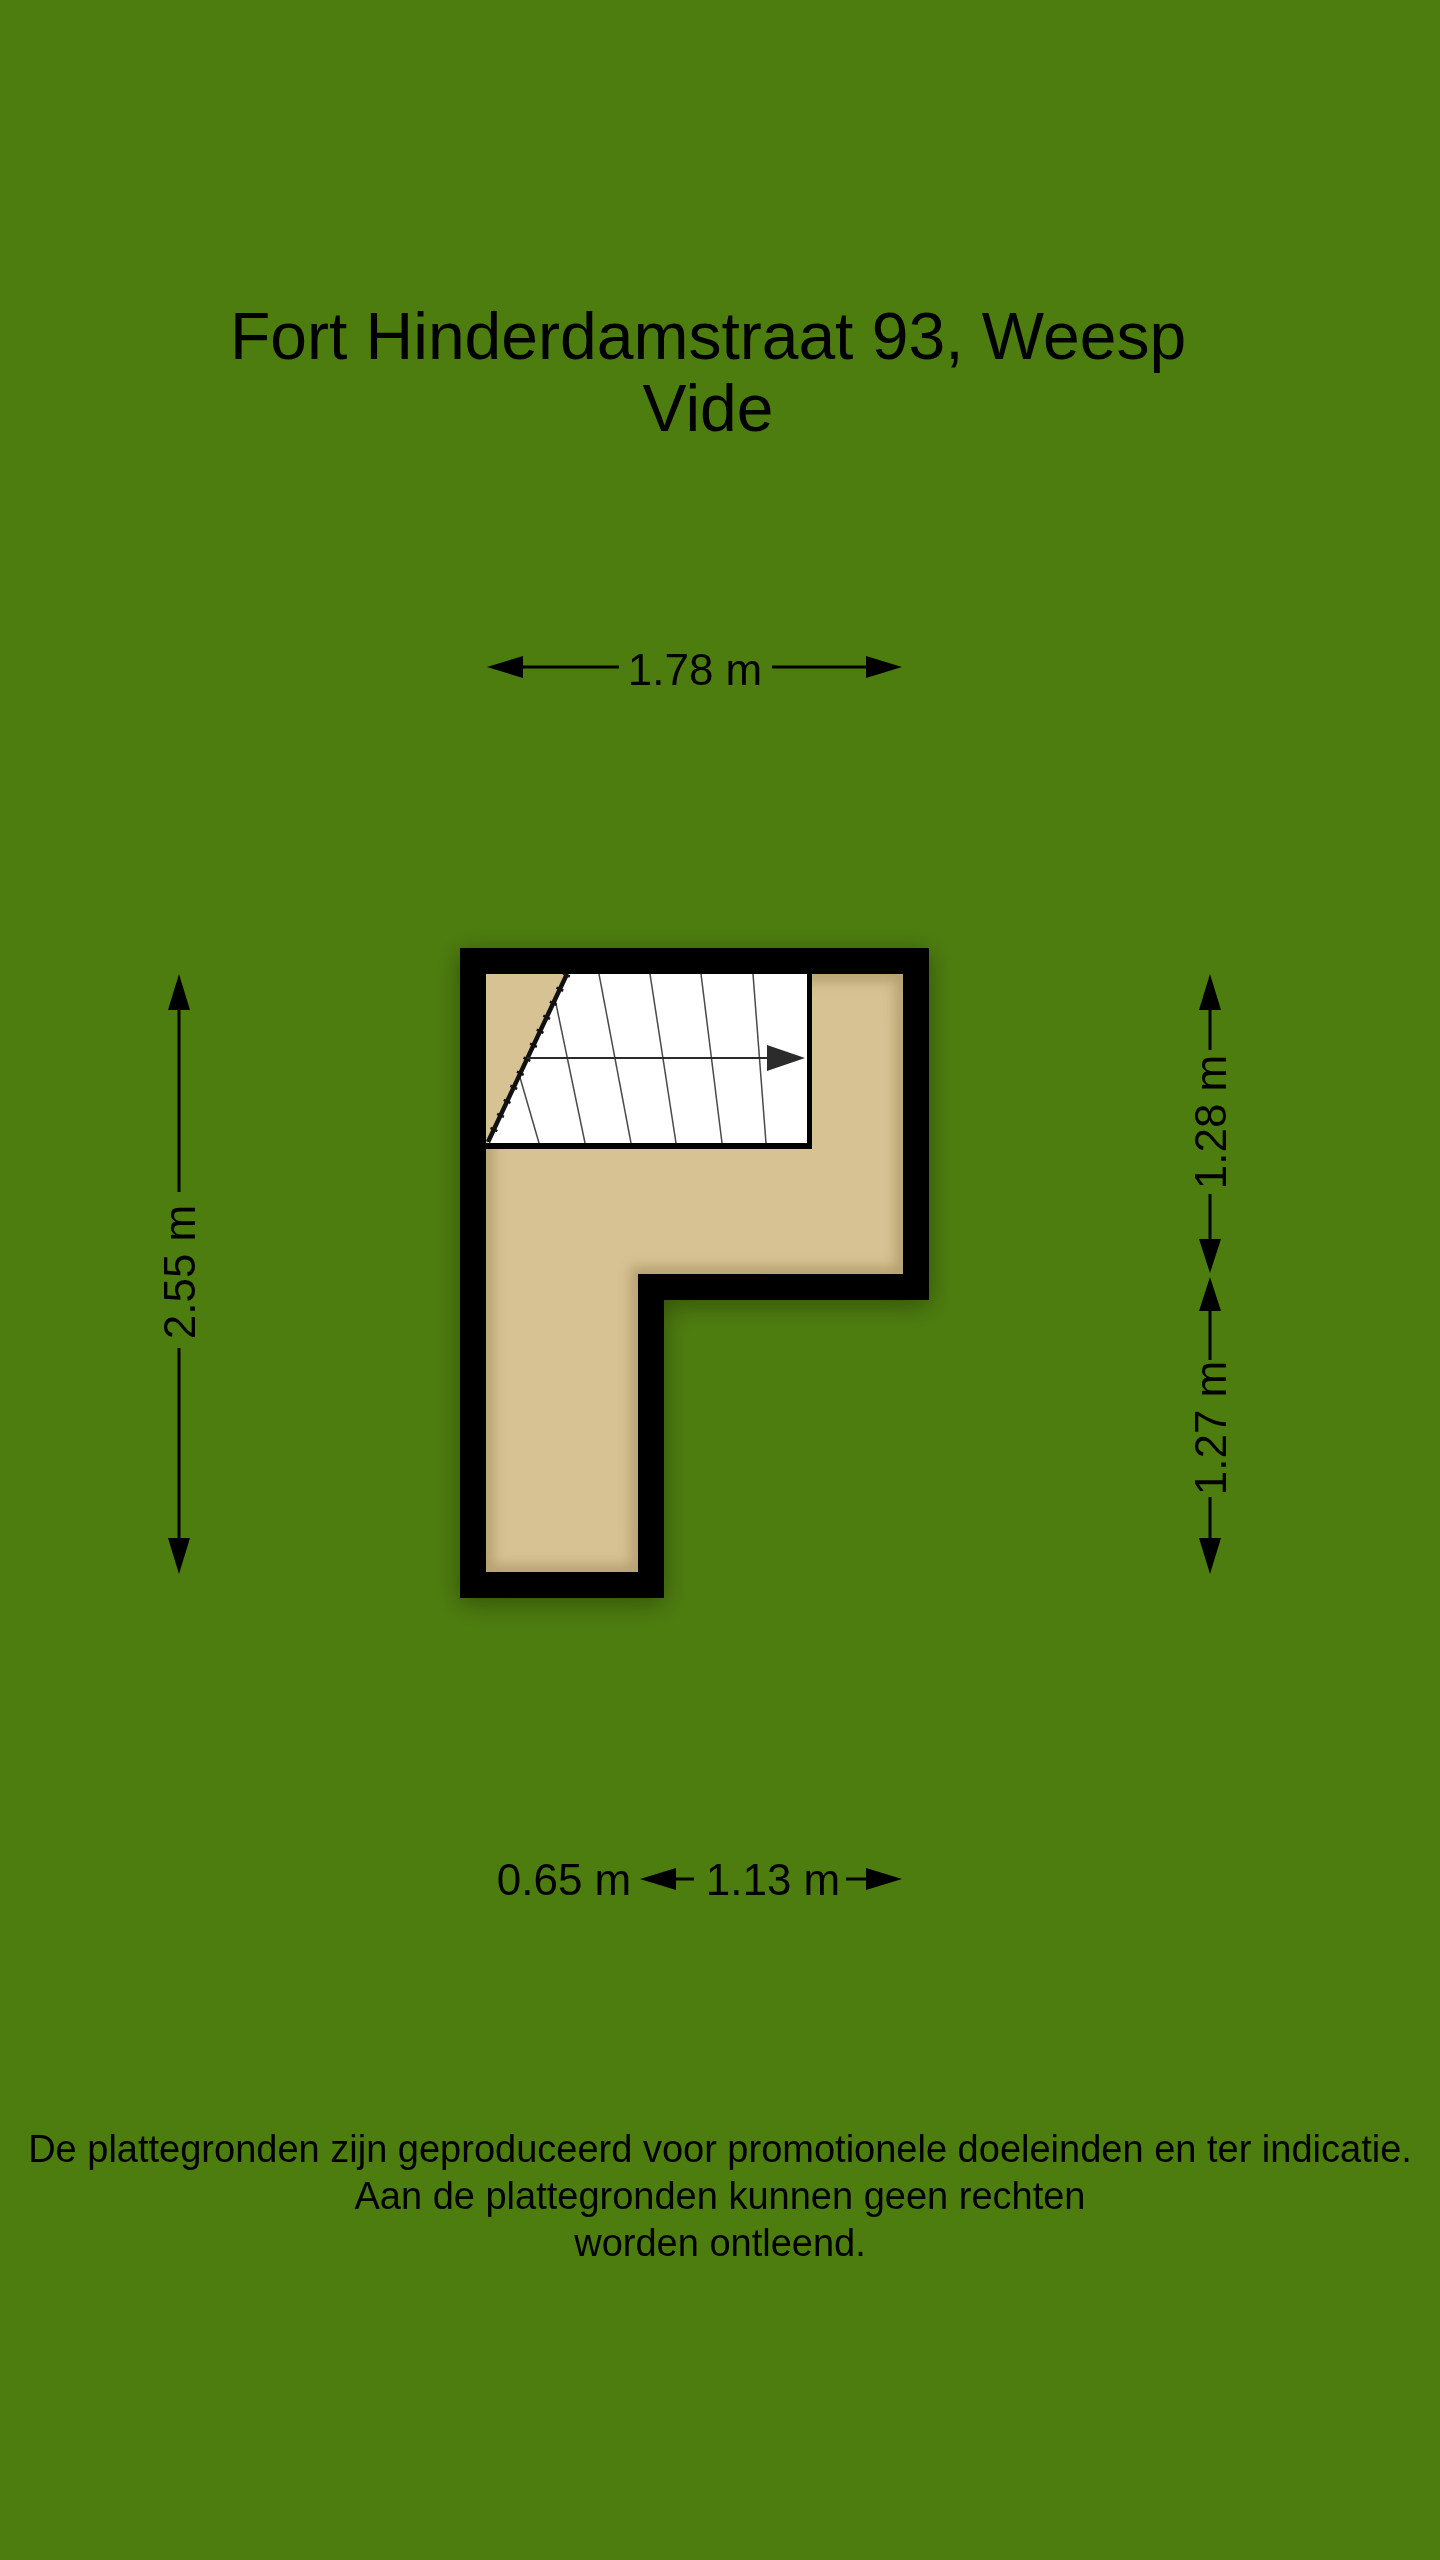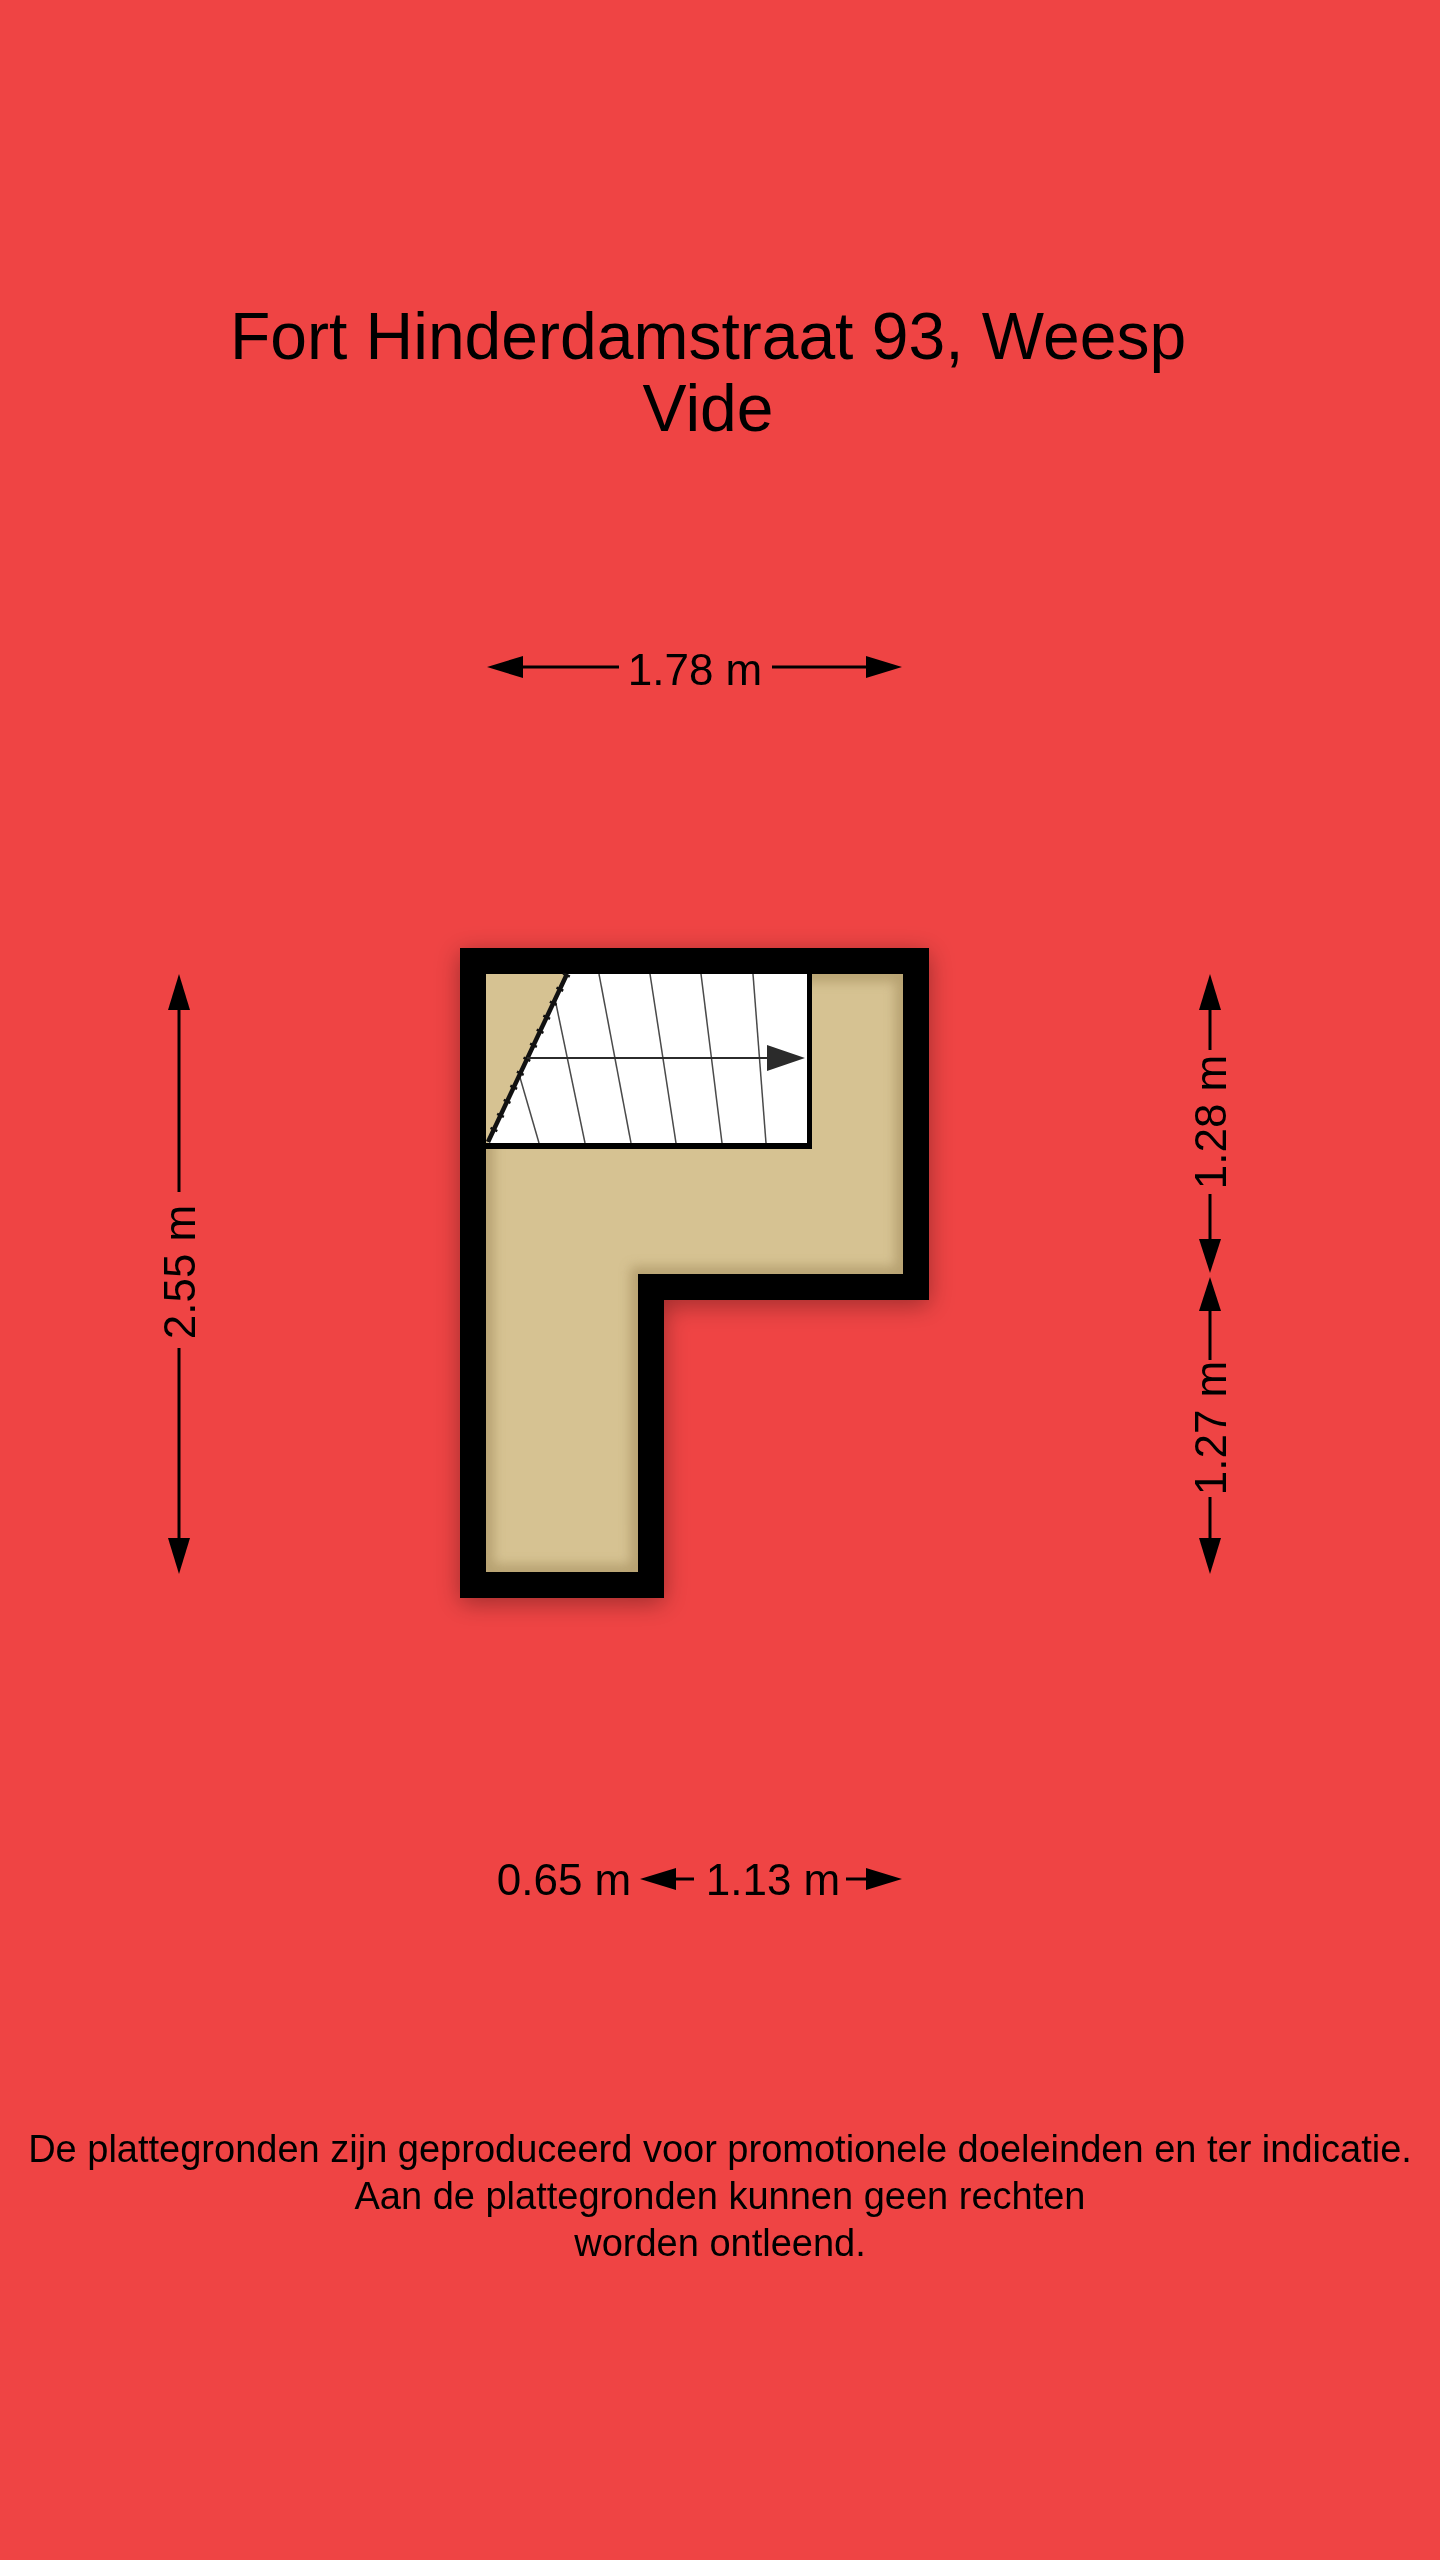--- a/index.html
+++ b/index.html
@@ -1,16 +1,16 @@
 <!DOCTYPE html>
 <html><head>
 <meta charset="utf-8">
 <style>
   html,body{margin:0;padding:0;background:#fff;}
-  #page{position:relative;width:1440px;height:2560px;background:#ef4444;overflow:hidden;
+  #page{position:relative;width:1440px;height:2560px;background:#4d7c0f;overflow:hidden;
         font-family:"Liberation Sans", sans-serif;}
   svg text{font-family:"Liberation Sans", sans-serif;fill:#000;}
 </style>
 </head>
 <body>
 <div id="page">
 <svg width="1440" height="2560" viewBox="0 0 1440 2560" xmlns="http://www.w3.org/2000/svg">
   <defs>
     <filter id="wallshadow" x="-15%" y="-15%" width="130%" height="130%">
       <feDropShadow dx="0" dy="5" stdDeviation="12" flood-color="#000" flood-opacity="0.35"></feDropShadow>

